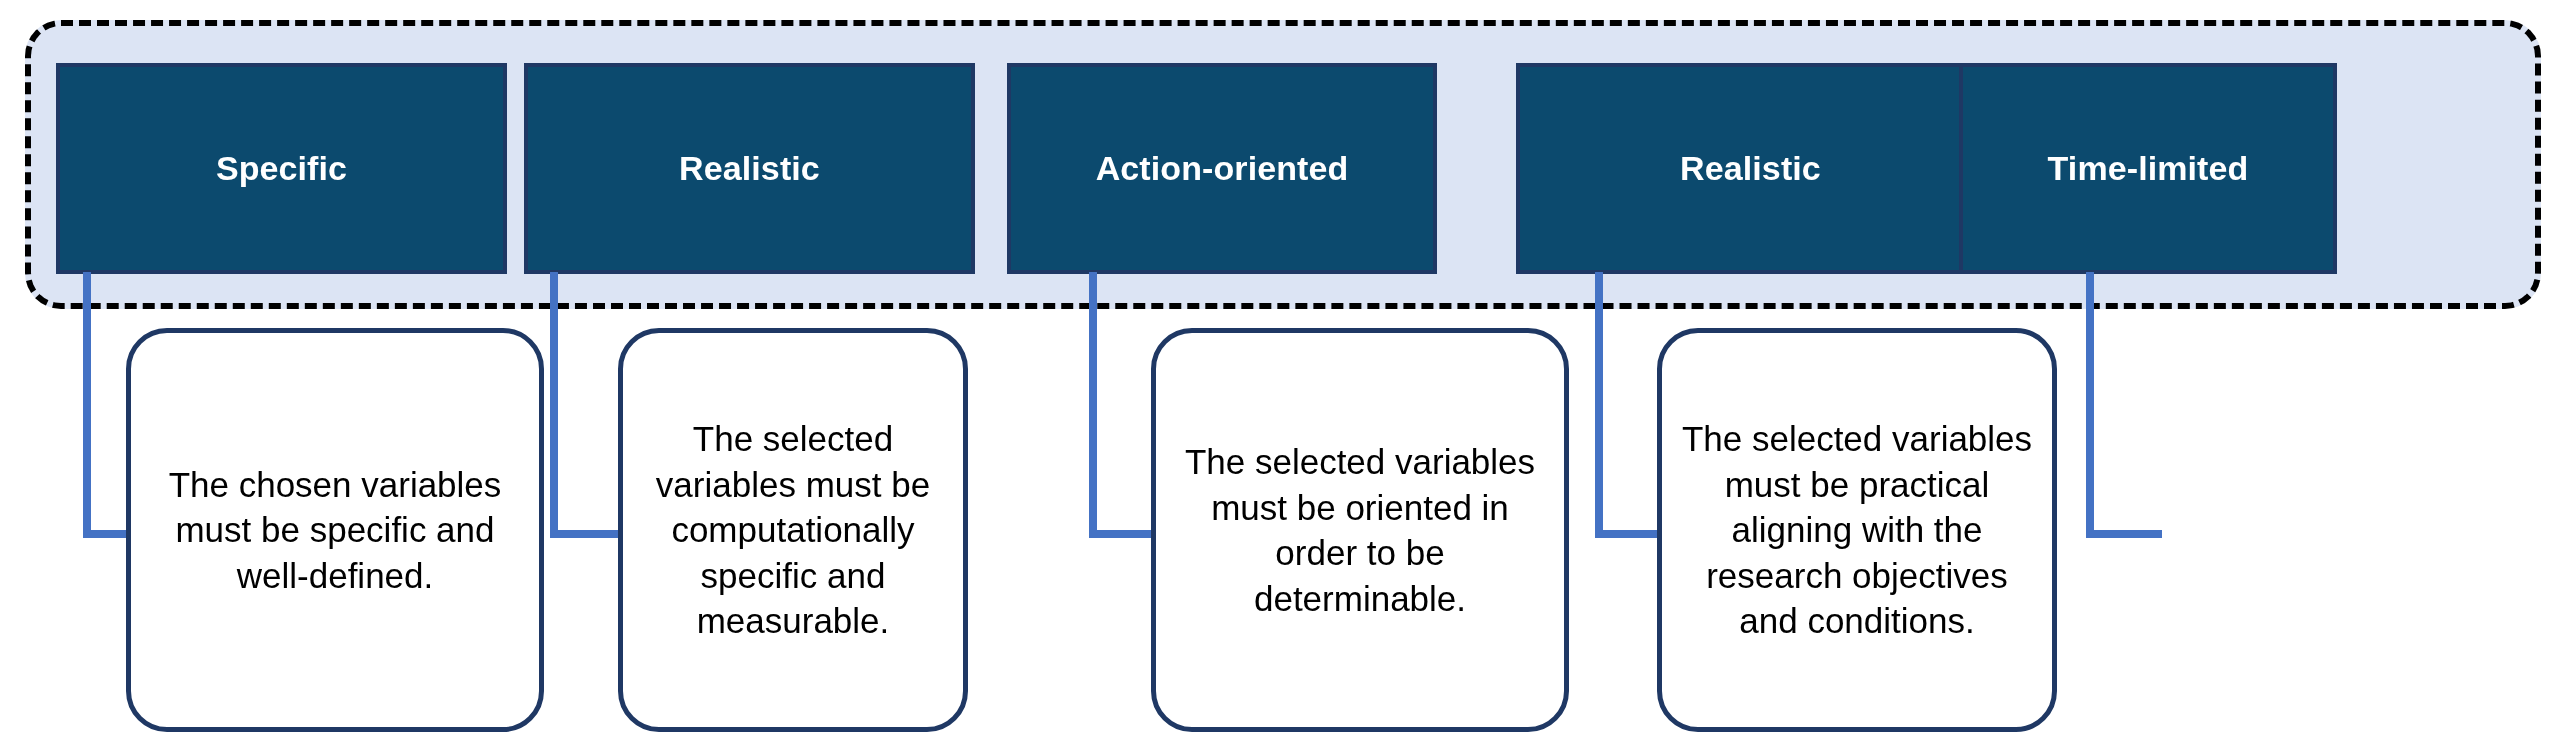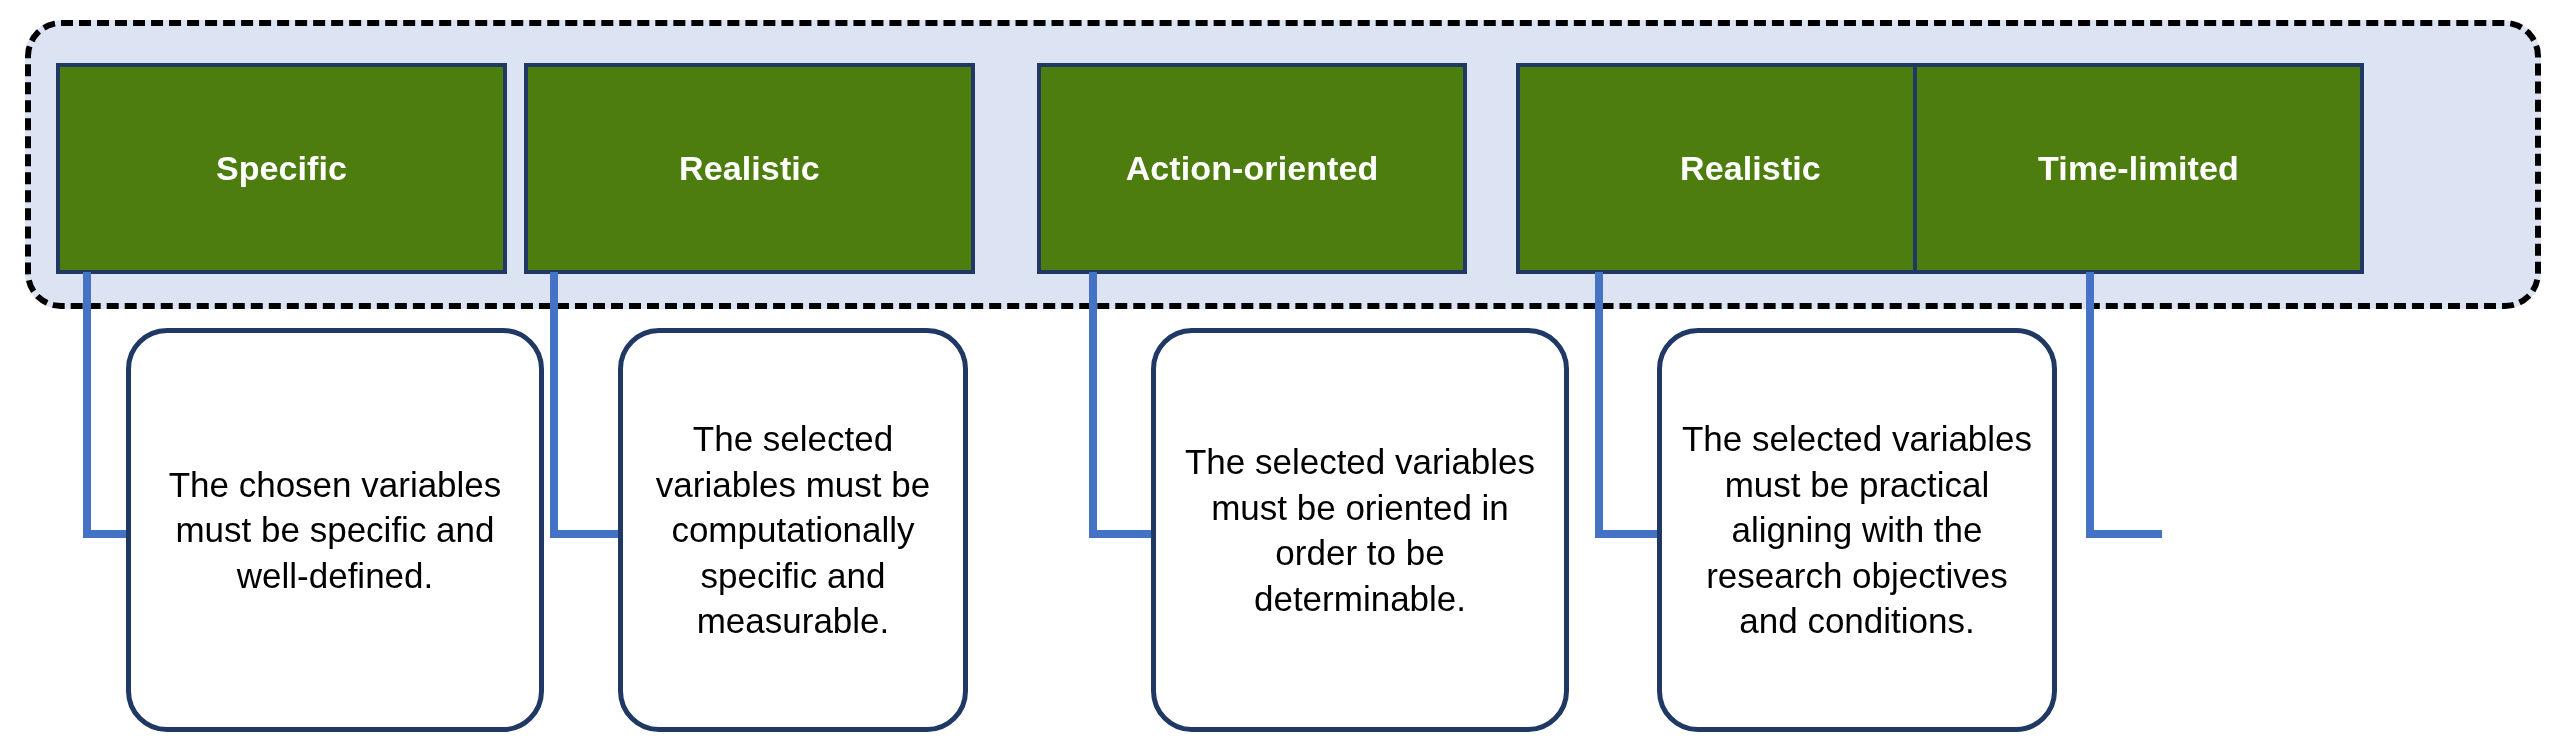--- a/index.html
+++ b/index.html
@@ -20,21 +20,21 @@
     border:6.3px dashed #000000;
     border-radius:36px;
     box-sizing:border-box;
   }
 
   
   .header-box{
     position:absolute;
     top:63px;
     height:211px;
-    background:#4d7c0f;
+    background:#0c4a6e;
     border:4.9px solid #1f3864;
     box-sizing:border-box;
     display:flex;
     align-items:center;
     justify-content:center;
   }
   .header-label{
     color:#ffffff;
     font-size:34px;
     font-weight:bold;
@@ -85,29 +85,29 @@
   <div class="dashed-container"></div>
 
   <div class="header-box" style="left:56px;width:451px;">
     <span class="header-label">Specific</span>
   </div>
 
   <div class="header-box" style="left:524px;width:451px;">
     <span class="header-label">Realistic</span>
   </div>
 
-  <div class="header-box" style="left:1037px;width:430px;">
+  <div class="header-box" style="left:1007px;width:430px;">
     <span class="header-label">Action-oriented</span>
   </div>
 
   <div class="header-box" style="left:1516px;width:469px;">
     <span class="header-label">Realistic</span>
   </div>
 
-  <div class="header-box" style="left:1913px;width:451px;">
+  <div class="header-box" style="left:1959px;width:378px;">
     <span class="header-label">Time-limited</span>
   </div>
 
   <div class="conn-v" style="left:83px;top:272px;height:265px;"></div>
   <div class="conn-h" style="left:83px;top:530px;width:51px;"></div>
 
   <div class="conn-v" style="left:550px;top:272px;height:265px;"></div>
   <div class="conn-h" style="left:550px;top:530px;width:76px;"></div>
 
   <div class="conn-v" style="left:1089px;top:272px;height:265px;"></div>

